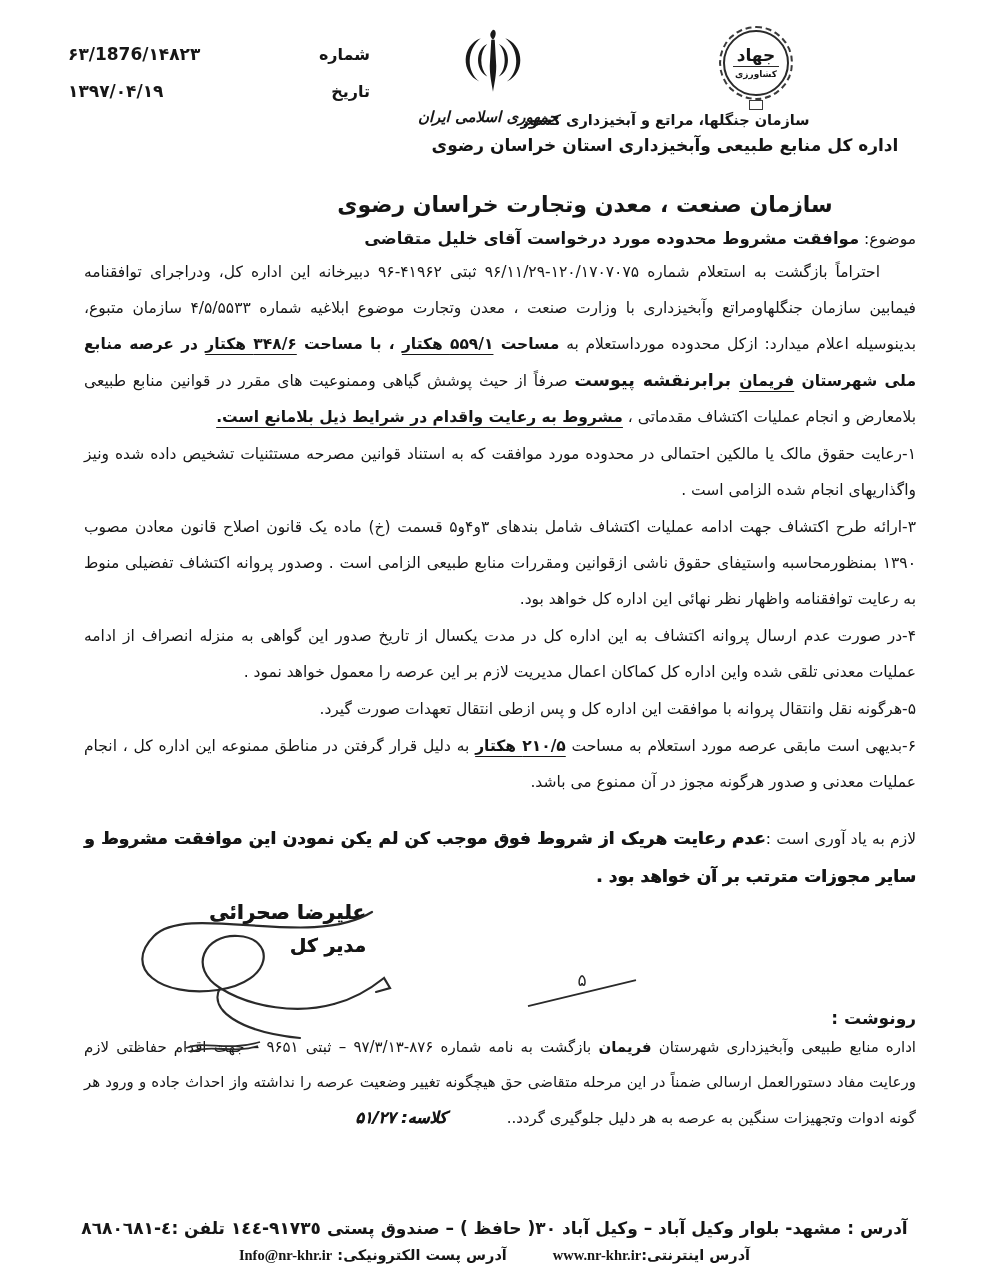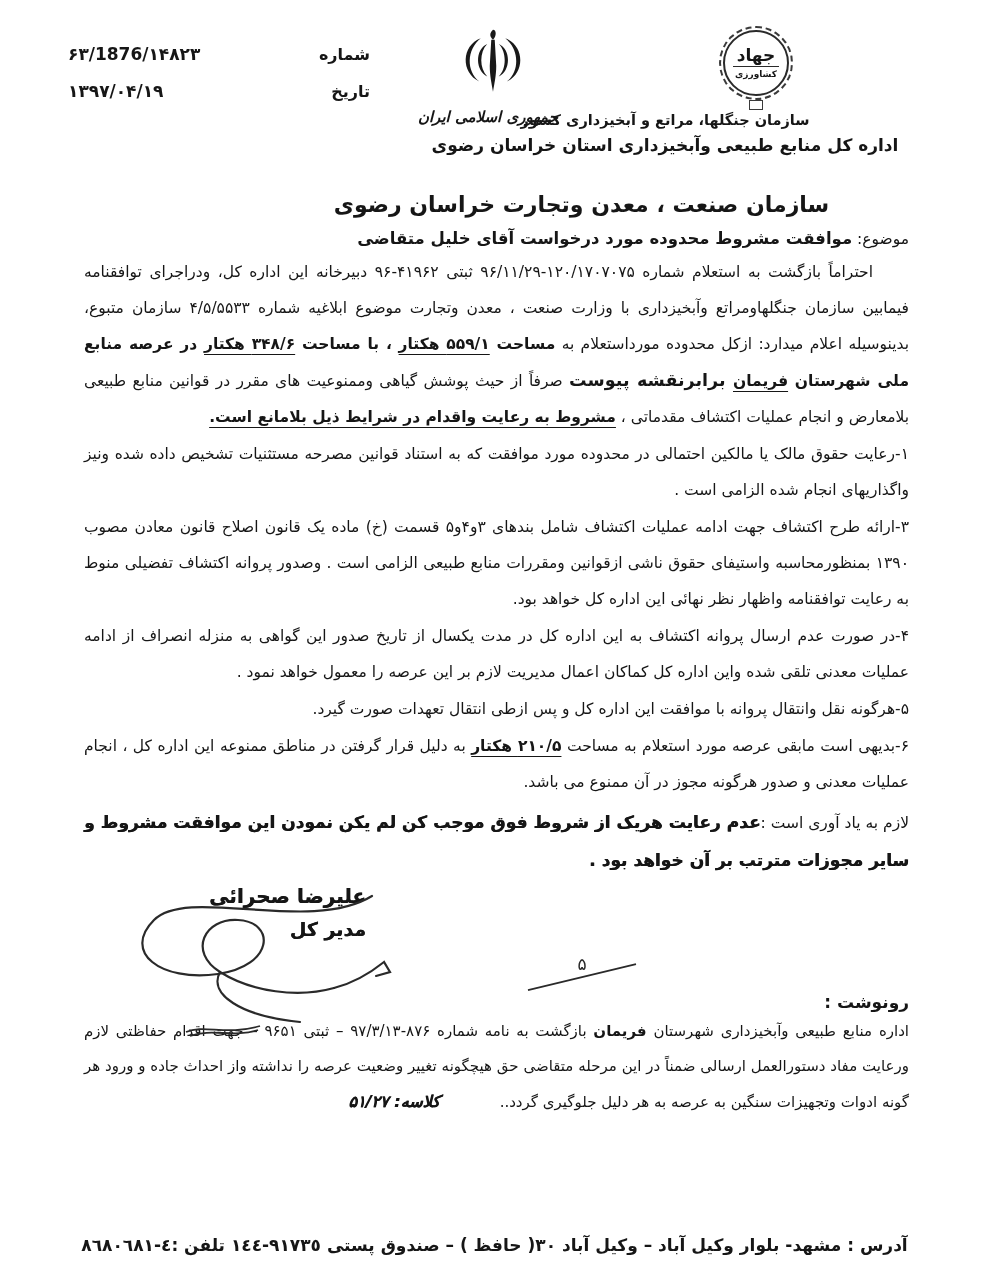--- a/index.html
+++ b/index.html
@@ -25,32 +25,32 @@
   }
   .stamp-circle::before { content:""; position:absolute; inset:-6px; border-radius:50%; border:2.5px dashed #3a3a3a; }
   .stamp-circle::after { content:""; position:absolute; bottom:-16px; left:50%; transform:translateX(-50%); width:12px; height:8px; border:1.5px solid #3a3a3a; background:#fff; }
   .stamp-word { font-size:17px; font-weight:bold; line-height:1; border-bottom:1.5px solid #2a2a2a; padding:0 4px 2px; }
   .stamp-sub { font-size:9px; font-weight:bold; margin-top:2px; }
   .org { position:absolute; right:84px; top:112px; width:480px; text-align:center; }
   .org-l1 { font-size:14.5px; font-weight:bold; margin-bottom:7px; }
   .org-l2 { font-size:17px; font-weight:bold; }
 
   
-  .content { position:absolute; top:176px; right:80px; left:84px; }
+  .content { position:absolute; top:176px; right:73px; left:84px; }
   .recipient { text-align:center; padding-left:170px; font-size:22px; font-weight:bold; margin:16px 0 0; }
   .subject { font-size:15.5px; margin-top:12px; }
   .subject .subject-bold { font-weight:bold; font-size:16.5px; }
   .salutation { font-size:15px; margin-top:10px; }
   .para { font-size:15.5px; line-height:36px; text-align:justify; margin:6px 0 0; }
   .indent { text-indent:36px; }
   .b { font-weight:bold; }
   .u { text-decoration:underline; text-underline-offset:5px; }
   .big { font-size:17.5px; }
   .cond { font-size:15.5px; line-height:36px; text-align:justify; margin:1px 0 0; }
-  .reminder { font-size:15.5px; line-height:37px; margin:4px 0 0; text-align:justify; }
+  .reminder { font-size:15.5px; line-height:37px; margin:20px 0 0; text-align:justify; }
   .heavy { font-weight:bold; font-size:17px; text-shadow:0.5px 0 0 currentColor; }
 
   
   .sig-space { position:relative; height:112px; }
   .sig-block { position:absolute; left:52px; top:4px; width:230px; text-align:right; z-index:1; }
   .sig-name { font-size:20px; font-weight:bold; text-shadow:0.4px 0 0 currentColor; }
   .sig-title { font-size:19px; font-weight:bold; margin-top:10px; text-shadow:0.4px 0 0 currentColor; }
   .scrawl { position:absolute; left:-14px; top:-4px; z-index:2; }
   .delta-mark { position:absolute; left:440px; top:72px; z-index:2; }
   .delta-mark text { font-family:"DejaVu Sans", sans-serif; }
@@ -160,15 +160,18 @@
         <g fill="none" stroke="#2a2a2a" stroke-width="1.8">
           <path d="M2 12 C20 4 42 16 76 6"></path>
           <path d="M6 16 C28 8 50 18 74 10"></path>
         </g>
       </svg>
     </p>
   </div>
 
   <div class="footer">
     <div class="footer-line1">آدرس : مشهد- بلوار وکیل آباد – وکیل آباد ٣٠( حافظ ) – صندوق پستی ٩١٧٣٥-١٤٤ تلفن :٤-٨٦٨٠٦٨١</div>
+    <div class="footer-line2">
+      <span>آدرس اینترنتی:</span><span class="latin">www.nr-khr.ir</span><span class="gap"></span><span>آدرس پست الکترونیکی: </span><span class="latin">Info@nr-khr.ir</span>
+    </div>
   </div>
 
 </div>
 
 </body></html>

